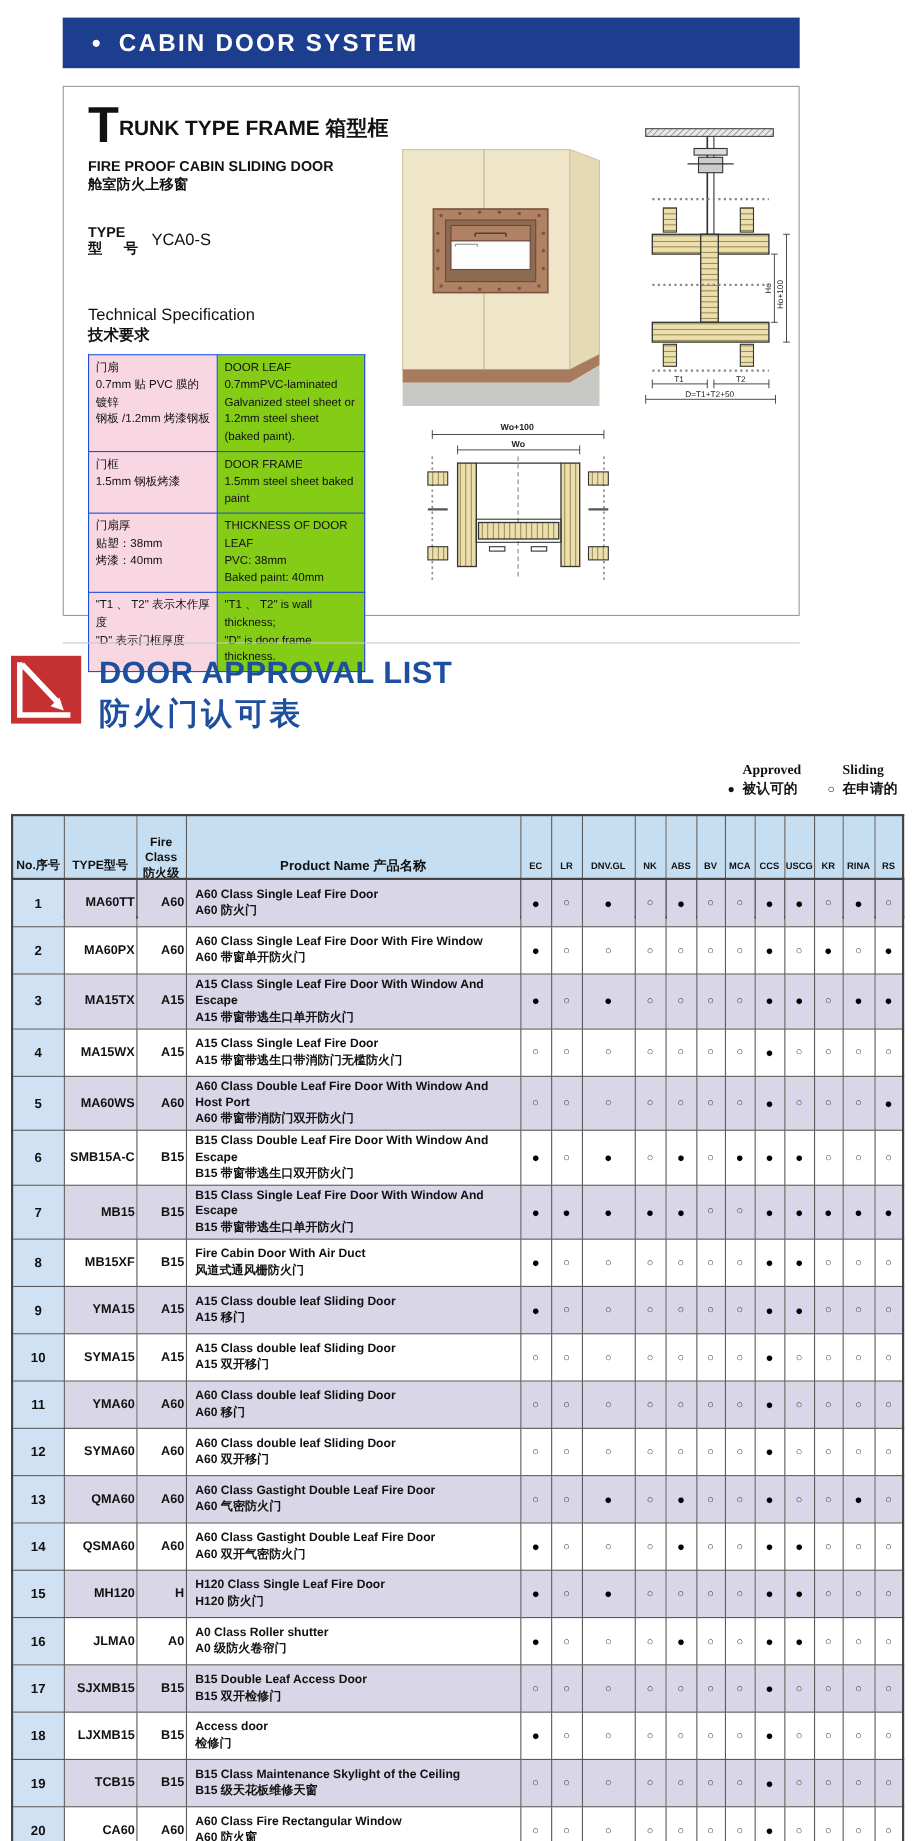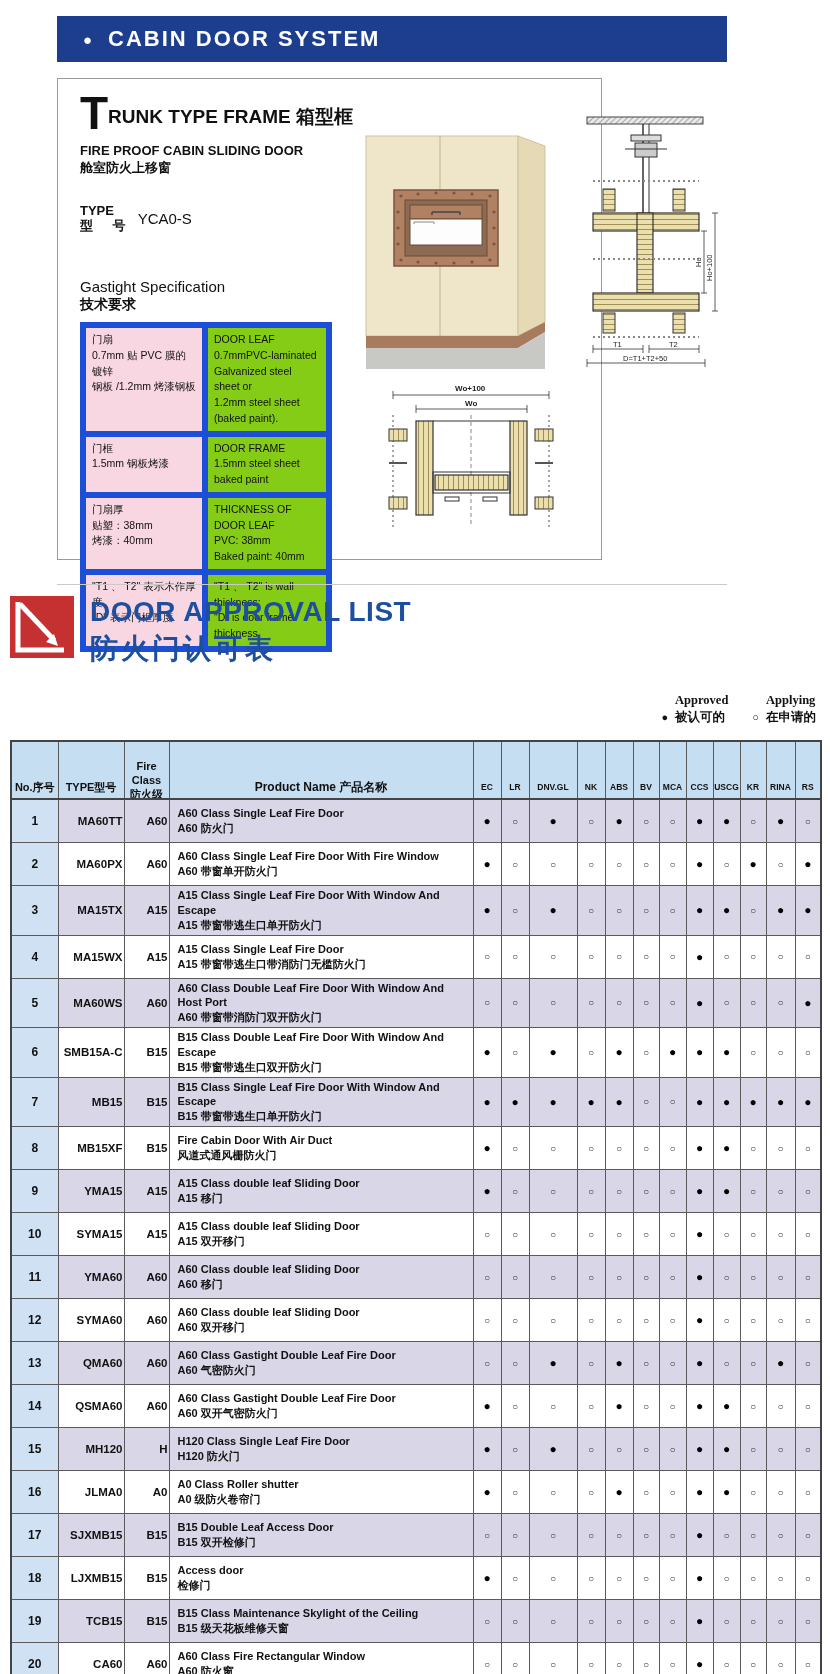--- a/index.html
+++ b/index.html
@@ -5,36 +5,36 @@
   html,body{margin:0;padding:0;}
   body{width:830px;height:1674px;background:#ffffff;position:relative;
        font-family:"Liberation Sans","DejaVu Sans",sans-serif;color:#111;}
   
   .top-bar{position:absolute;left:57px;top:16px;width:670px;height:46px;background:#1d3e8e;
            display:flex;align-items:center;box-sizing:border-box;padding-left:26px;color:#fff;}
   .top-bar .bullet{font-size:15px;margin-right:16px;}
   .top-bar .t-en{font-size:22px;font-weight:bold;letter-spacing:2px;}
   .top-bar .t-cn{font-size:21px;font-weight:bold;letter-spacing:12px;margin-left:55px;}
   
-  .trunk-box{position:absolute;left:57px;top:78px;width:545px;height:482px;
+  .trunk-box{position:absolute;left:57px;top:78px;width:670px;height:482px;
              border:1px solid #9a9a9a;background:#fff;box-sizing:border-box;}
   .box-underline{position:absolute;left:57px;top:584px;width:670px;border-top:1px solid #c9c9c9;}
   .trunk-left{position:absolute;left:22px;top:16px;width:280px;}
   .trunk-title{white-space:nowrap;}
   .big-t{font-size:46px;font-weight:bold;line-height:.8;vertical-align:-6px;}
   .title-rest,.title-cn{font-size:19px;font-weight:bold;}
   .subtitle{margin-top:10px;font-size:13px;font-weight:bold;line-height:1.35;}
   .type-block{margin-top:26px;display:flex;align-items:center;}
   .type-labels div{font-size:13px;font-weight:bold;line-height:1.2;}
   .type-cn{letter-spacing:8px;}
   .type-value{font-size:15px;margin-left:4px;}
   .spec-title{margin-top:44px;font-size:15px;}
   .spec-title-cn{font-size:14px;font-weight:bold;margin-top:1px;}
   .spec-table{margin-top:8px;border-collapse:collapse;width:252px;table-layout:fixed;}
-  .spec-table td{border:6px solid #1d4ed8;font-size:10.5px;line-height:1.5;
+  .spec-table td{border:1px solid #1d4ed8;font-size:10.5px;line-height:1.5;
                  padding:4px 6px;vertical-align:top;white-space:pre-line;}
   td.td-cn{background:#f8d7e2;width:104px;}
   td.td-en{background:#84cc16;}
   
   .illus{position:absolute;left:300px;top:55px;}
   .vsec{position:absolute;left:515px;top:30px;}
   .hsec{position:absolute;left:325px;top:300px;}
   .drw text{font-family:"Liberation Sans",sans-serif;}
   
   .approval-header{position:absolute;left:10px;top:596px;display:flex;gap:16px;align-items:flex-start;}
@@ -80,21 +80,21 @@
       <div>FIRE PROOF CABIN SLIDING DOOR</div>
       <div>舱室防火上移窗</div>
     </div>
     <div class="type-block">
       <div class="type-labels">
         <div>TYPE</div>
         <div class="type-cn">型 号</div>
       </div>
       <div class="type-value">YCA0-S</div>
     </div>
-    <div class="spec-title">Gastight Specification</div>
+    <div class="spec-title">Technical Specification</div>
     <div class="spec-title-cn">技术要求</div>
     <table class="spec-table">
       <tbody id="spec-body">
           <tr>
             <td class="td-cn">门扇
 0.7mm 贴 PVC 膜的镀锌
 钢板 /1.2mm 烤漆钢板</td>
             <td class="td-en">DOOR LEAF
 0.7mmPVC-laminated
 Galvanized steel sheet or
@@ -262,21 +262,21 @@
     <div class="a-en">DOOR APPROVAL LIST</div>
     <div class="a-cn">防火门认可表</div>
   </div>
 </div>
 
 <div class="legend">
   <div class="legend-item">
     <span class="sym">●</span><span class="lt"><span>Approved</span><br><span>被认可的</span></span>
   </div>
   <div class="legend-item">
-    <span class="sym">○</span><span class="lt"><span>Applying</span><br><span>在申请的</span></span>
+    <span class="sym">○</span><span class="lt"><span>Sliding</span><br><span>在申请的</span></span>
   </div>
 </div>
 
 <table class="tbl head-tbl">
   <colgroup>
     <col style="width:47px">
       <col style="width:66px">
       <col style="width:45px">
       <col style="width:304px">
     <col style="width:28px">

